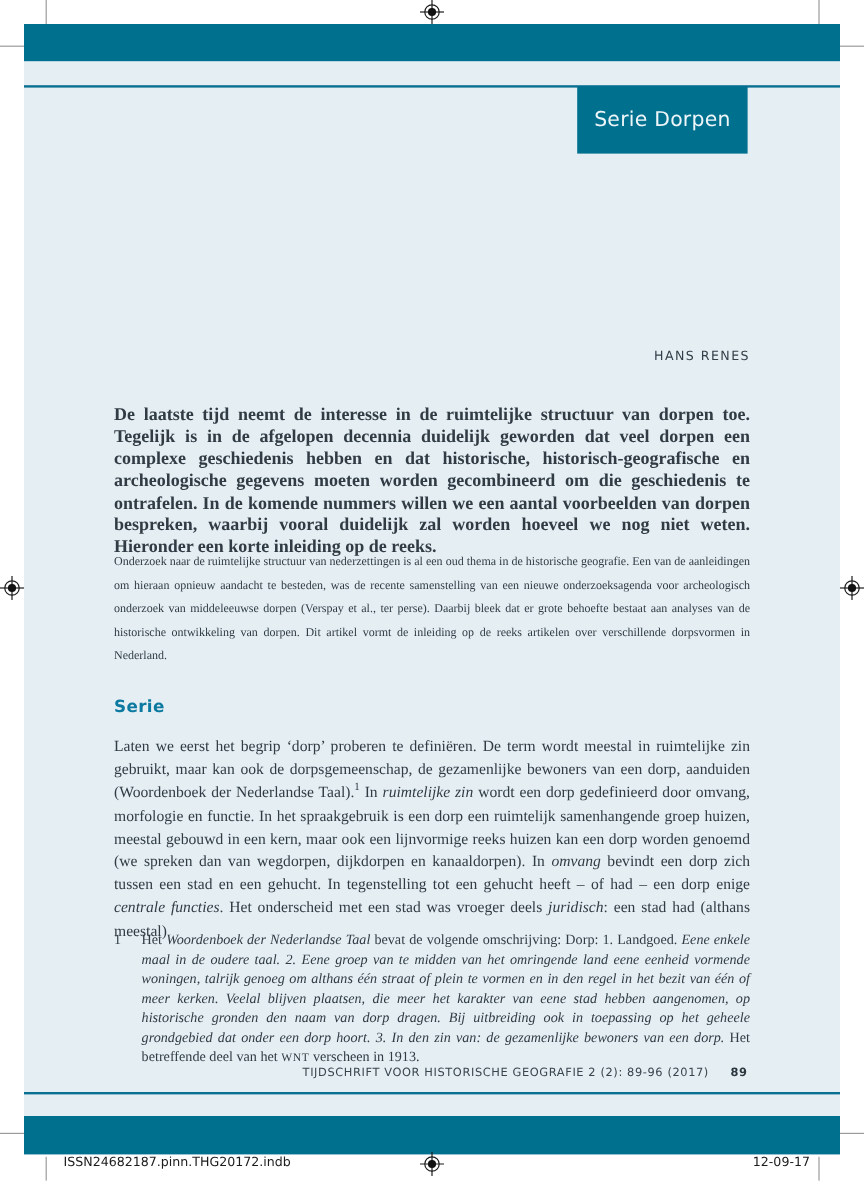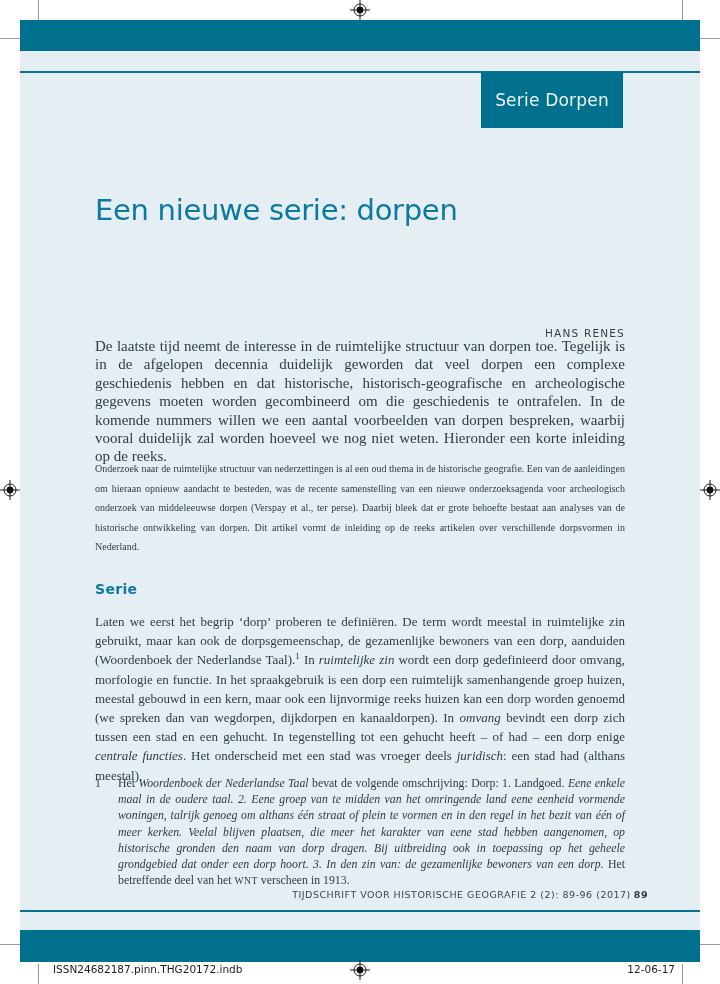--- a/index.html
+++ b/index.html
@@ -14,37 +14,37 @@
   #rule-top{left:0;top:51px;width:680px;height:2px;background:#0a7092;}
   #footer-rule{left:0;top:890px;width:680px;height:2px;background:#0a7092;}
   
   #badge{left:461px;top:52px;width:142px;height:56px;background:#00708f;
          display:flex;align-items:center;justify-content:center;}
   #badge span{color:#eef6f9;font-family:"DejaVu Sans",sans-serif;font-size:17px;letter-spacing:0.2px;}
   
   #title{left:75px;top:170px;width:540px;color:#0c7aa0;font-family:"DejaVu Sans",sans-serif;
          font-size:29px;letter-spacing:-0.3px;line-height:40px;}
   #author{left:75px;top:271px;width:530px;text-align:right;color:#333f48;
-          font-family:"DejaVu Sans",sans-serif;font-size:10.5px;letter-spacing:1.2px;margin-top:36px;}
+          font-family:"DejaVu Sans",sans-serif;font-size:10.5px;letter-spacing:1.2px;}
   
   .col{left:75px;width:530px;color:#303b44;text-align:justify;}
-  #intro{top:317px;font-size:15px;font-weight:normal;line-height:18.4px;}
+  #intro{top:317px;font-size:15px;font-weight:bold;line-height:18.4px;}
   #para1{top:439px;font-size:10px;line-height:19.6px;}
   #heading-dorp{left:75px;top:561px;color:#0c7aa0;font-family:"DejaVu Sans",sans-serif;
                 font-size:14px;font-weight:bold;letter-spacing:0.3px;}
   #para2{top:592px;font-size:13px;line-height:19.2px;}
   
   #footnote{top:755px;display:flex;font-size:11.8px;line-height:16.2px;}
   #footnote .fn-num{width:23px;flex:0 0 23px;}
   #footnote .fn-text{flex:1;text-align:justify;}
   sup{font-size:70%;line-height:0;}
   .sc{font-size:82%;letter-spacing:0.5px;}
   
-  #journal-footer{left:90px;top:869px;width:538px;display:flex;justify-content:flex-end;
-                  align-items:baseline;gap:3px;font-family:"DejaVu Sans",sans-serif;
+  #journal-footer{left:65px;top:869px;width:538px;display:flex;justify-content:flex-end;
+                  align-items:baseline;gap:18px;font-family:"DejaVu Sans",sans-serif;
                   font-size:9.5px;letter-spacing:0.5px;color:#39444d;}
   #journal-footer .pg{font-weight:bold;color:#2c3740;}
   
   .print-info{top:963px;font-family:"DejaVu Sans",sans-serif;font-size:10.5px;color:#1c1c1c;
               display:flex;gap:14px;flex-direction:column;}
   #print-left{left:53px;}
   #print-right{right:45px;}
   
   .crop{background:#9c9c9c;}
   .crop.v{width:1px;height:20px;}
@@ -60,21 +60,20 @@
 
   <div id="page" class="abs">
     <div id="band-top" class="abs teal-band"></div>
     <div id="rule-top" class="abs"></div>
     <div id="band-bottom" class="abs teal-band"></div>
 
     <div id="badge" class="abs">
       <span>Serie Dorpen</span>
     </div>
 
-    <div id="title" class="abs">Een nieuwe serie: dorpen</div>
     <div id="author" class="abs">HANS RENES</div>
 
     <div id="intro" class="abs col">De laatste tijd neemt de interesse in de ruimtelijke structuur van dorpen toe. Tegelijk is in de afgelopen decennia duidelijk geworden dat veel dorpen een complexe geschiedenis hebben en dat historische, historisch-geografische en archeologische gegevens moeten worden gecombineerd om die geschiedenis te ontrafelen. In de komende nummers willen we een aantal voorbeelden van dorpen bespreken, waarbij vooral duidelijk zal worden hoeveel we nog niet weten. Hieronder een korte inleiding op de reeks.</div>
     <div id="para1" class="abs col">Onderzoek naar de ruimtelijke structuur van nederzettingen is al een oud thema in de historische geografie. Een van de aanleidingen om hieraan opnieuw aandacht te besteden, was de recente samenstelling van een nieuwe onderzoeksagenda voor archeologisch onderzoek van middeleeuwse dorpen (Verspay et al., ter perse). Daarbij bleek dat er grote behoefte bestaat aan analyses van de historische ontwikkeling van dorpen. Dit artikel vormt de inleiding op de reeks artikelen over verschillende dorpsvormen in Nederland.</div>
 
     <div id="heading-dorp" class="abs">Serie</div>
     <div id="para2" class="abs col"><span>Laten we eerst het begrip ‘dorp’ proberen te definiëren. De term wordt meestal in ruimtelijke zin gebruikt, maar kan ook de dorpsgemeenschap, de gezamenlijke bewoners van een dorp, aanduiden (Woordenboek der Nederlandse Taal).</span><sup>1</sup><span> In </span><span style="font-style: italic;">ruimtelijke zin</span><span> wordt een dorp gedefinieerd door omvang, morfologie en functie. In het spraakgebruik is een dorp een ruimtelijk samenhangende groep huizen, meestal gebouwd in een kern, maar ook een lijnvormige reeks huizen kan een dorp worden genoemd (we spreken dan van wegdorpen, dijkdorpen en kanaaldorpen). In </span><span style="font-style: italic;">omvang</span><span> bevindt een dorp zich tussen een stad en een gehucht. In tegenstelling tot een gehucht heeft – of had – een dorp enige </span><span style="font-style: italic;">centrale functies</span><span>. Het onderscheid met een stad was vroeger deels </span><span style="font-style: italic;">juridisch</span><span>: een stad had (althans meestal)</span></div>
 
     <div id="footnote" class="abs col">
       <span class="fn-num">1</span>
@@ -86,21 +85,21 @@
       <span class="pg">89</span>
     </div>
     <div id="footer-rule" class="abs"></div>
   </div>
 
   <div id="print-left" class="abs print-info">
     <span>ISSN24682187.pinn.THG20172.indb</span>
     <span>89</span>
   </div>
   <div id="print-right" class="abs print-info">
-    <span>12-06-17</span>
+    <span>12-09-17</span>
     <span>04:11</span>
   </div>
 
   <div class="abs crop v" style="left:38px;top:0px;"></div>
   <div class="abs crop v" style="left:682px;top:0px;"></div>
   <div class="abs crop h" style="left:0px;top:38px;"></div>
   <div class="abs crop h" style="left:700px;top:38px;"></div>
   <div class="abs crop h" style="left:0px;top:944px;"></div>
   <div class="abs crop h" style="left:700px;top:944px;"></div>
   <div class="abs crop v" style="left:38px;top:964px;"></div>

